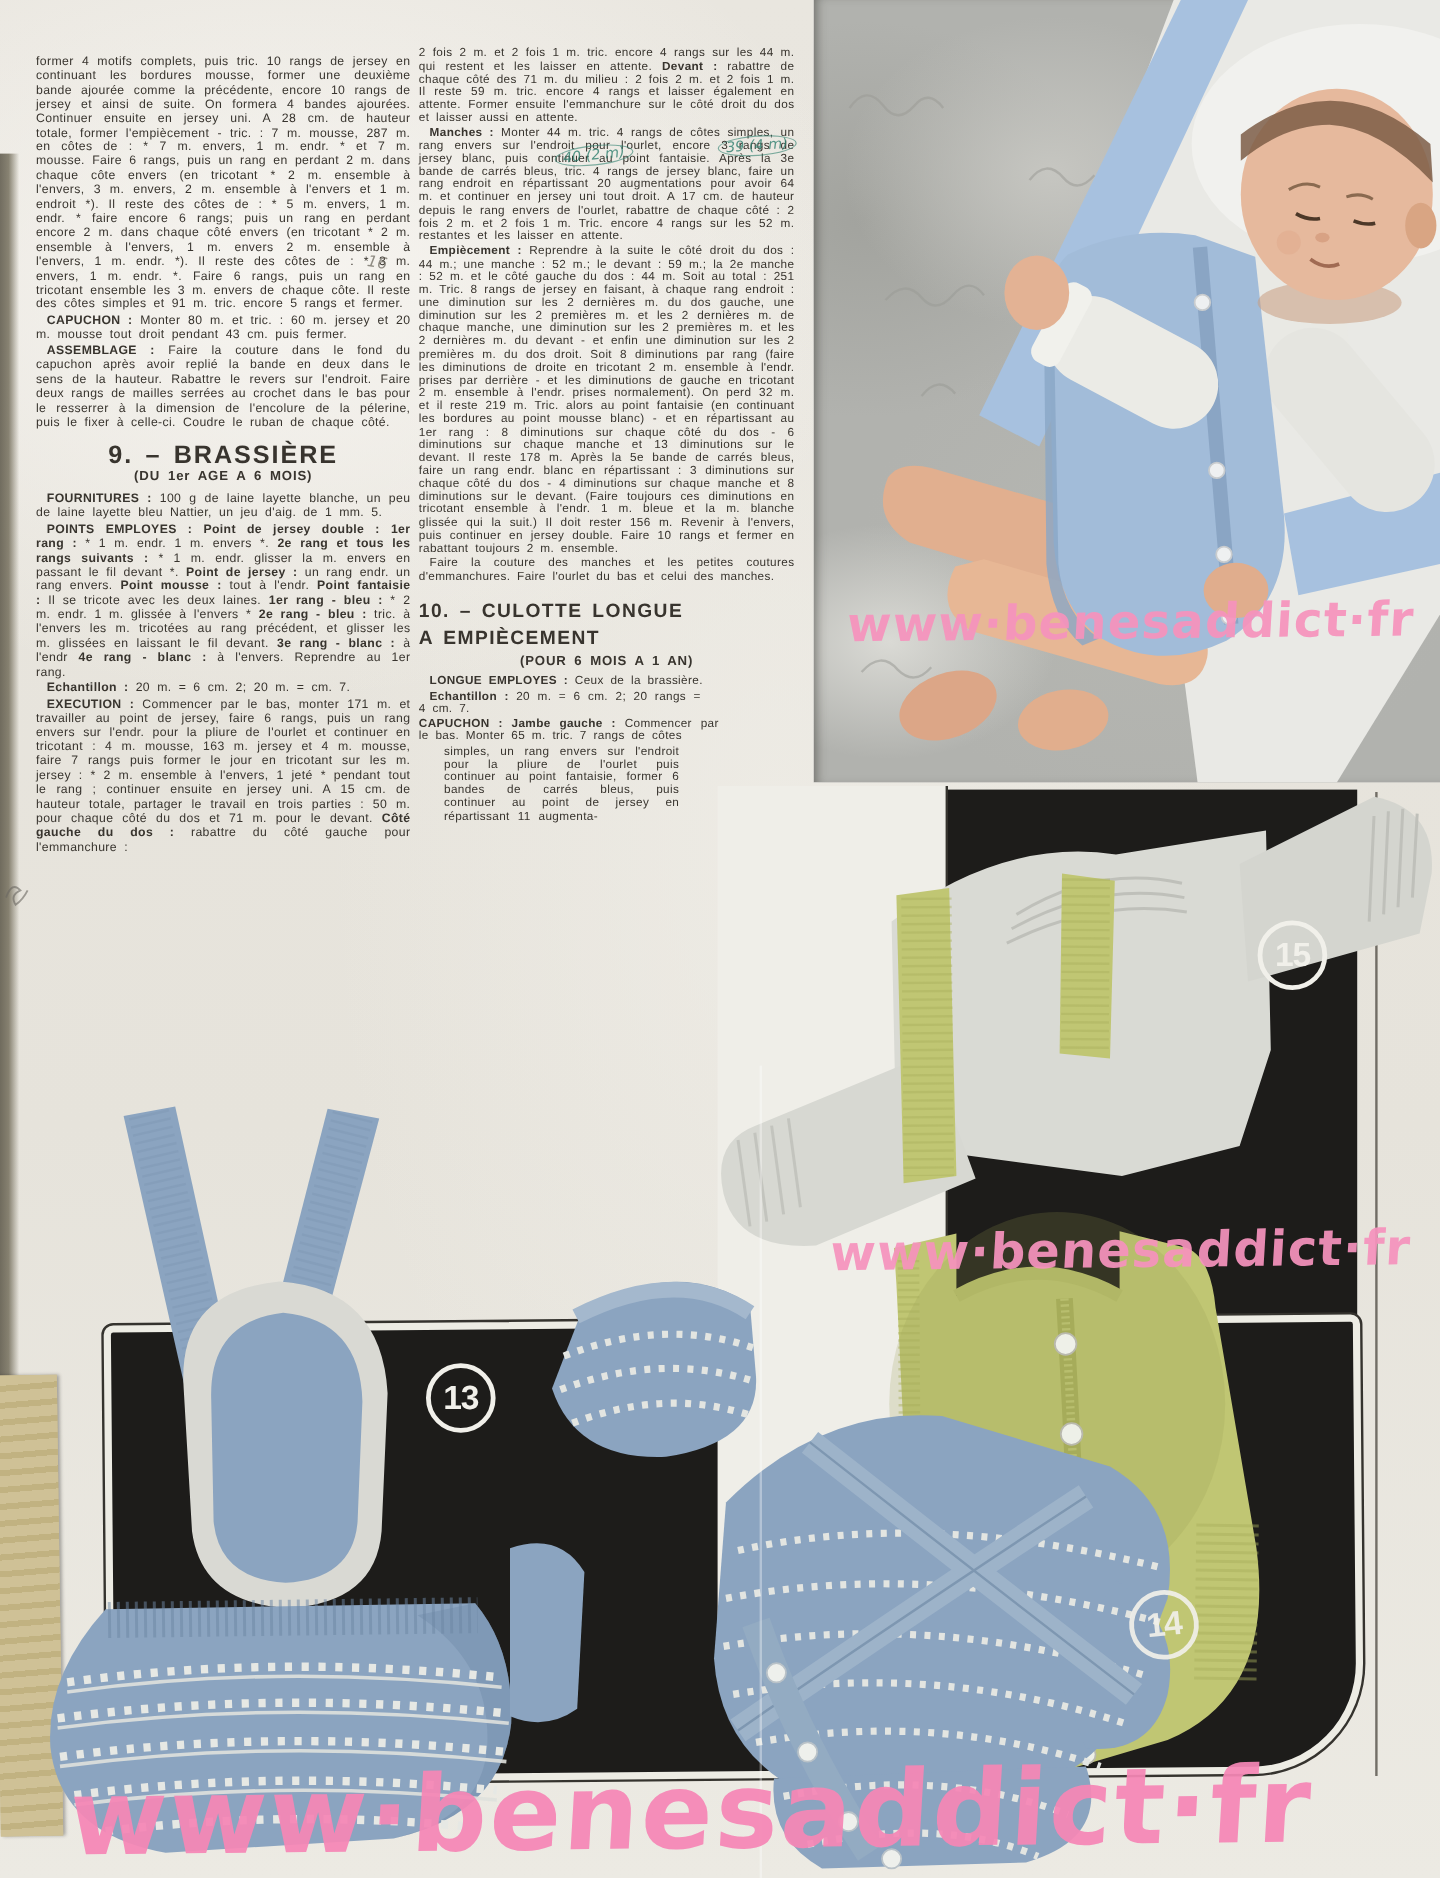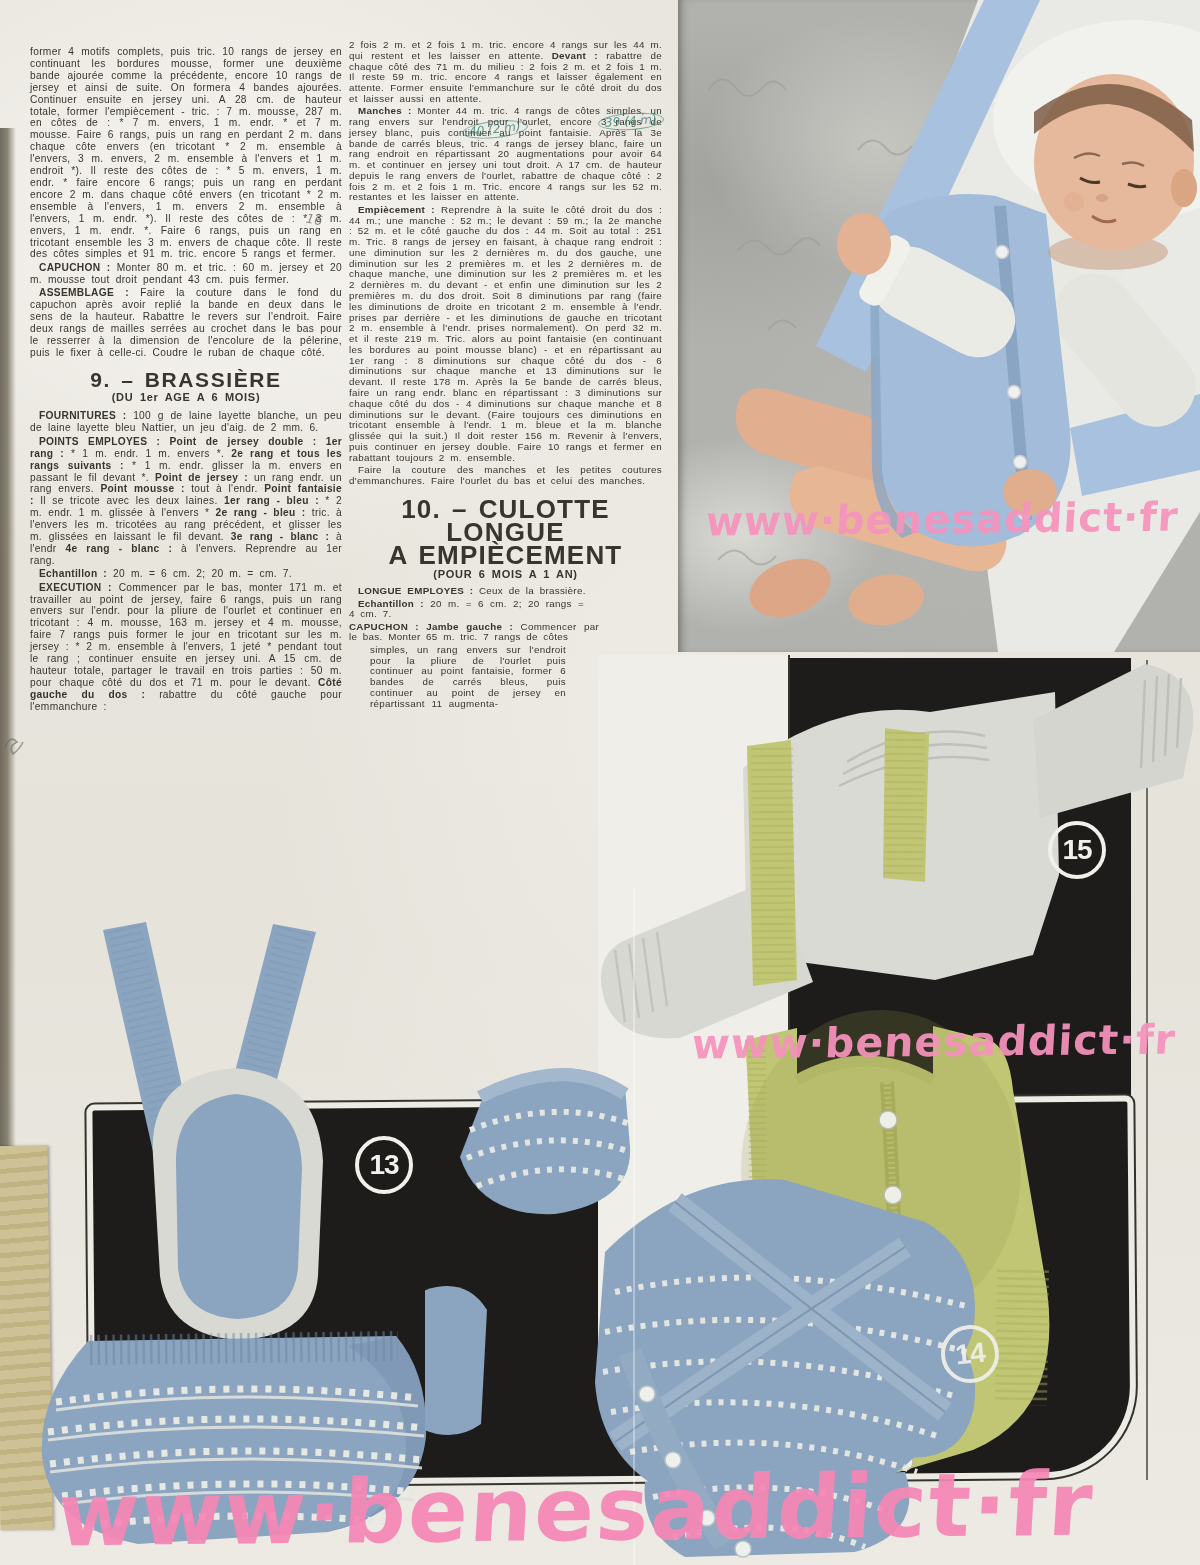--- a/index.html
+++ b/index.html
@@ -12,21 +12,21 @@
     font-family:"Liberation Sans", sans-serif;color:#38342e;
   }
   
   .col{position:absolute;text-align:justify;z-index:6;}
   .col-left{left:30px;top:46px;width:312px;font-size:10.2px;line-height:11.9px;letter-spacing:.32px;word-spacing:2.8px;}
   .col-mid{left:349px;top:40px;width:313px;font-size:9.8px;line-height:10.78px;letter-spacing:.3px;word-spacing:2.6px;}
   .col p{margin:0 0 1.5px 0;text-indent:9px;}
   .col p.ni{text-indent:0;}
   .b{font-weight:bold;}
   .h9{font-size:21px;font-weight:bold;text-align:center;text-indent:0;letter-spacing:1.6px;margin:9px 0 1px 0;line-height:23px;}
-  .h10{font-size:26px;font-weight:bold;text-align:center;text-indent:0;letter-spacing:1.2px;margin:11px 0 2px 0;line-height:23px;}
+  .h10{font-size:16px;font-weight:bold;text-indent:0;letter-spacing:1.2px;margin:11px 0 2px 0;line-height:23px;}
   .hsub{font-size:11px;font-weight:bold;text-align:center;text-indent:0;letter-spacing:.7px;margin:0 0 7px 0;}
   .w300{width:300px;} .w255{width:255px;} .w235{width:235px;} .w250{width:250px;}
   .exec-narrow{margin-left:21px;width:196px;text-indent:0;word-spacing:3.6px;}
   
   .photo-baby{position:absolute;left:678px;top:0;width:522px;height:652px;z-index:1;
     background:
       radial-gradient(ellipse 200px 140px at 12% 82%, #dadad5 0%, rgba(218,218,213,0) 70%),
       radial-gradient(ellipse 240px 180px at 38% 22%, #c6c6c1 0%, rgba(198,198,193,0) 72%),
       radial-gradient(ellipse 280px 220px at 8% 28%, #a2a39e 0%, rgba(162,163,158,0) 75%),
       radial-gradient(ellipse 320px 260px at 55% 72%, #b6b7b2 0%, rgba(182,183,178,0) 78%),
@@ -47,21 +47,21 @@
   .crease{position:absolute;left:633px;top:888px;width:2px;height:677px;background:#fff;opacity:.35;z-index:7;}
   .scratch{position:absolute;background:rgba(255,255,255,.4);z-index:4;}
   
   .gsvg{position:absolute;z-index:4;}
   
   .badge{position:absolute;width:50px;height:50px;border:4px solid #f1f0ea;border-radius:50%;z-index:5;
     color:#f1f0ea;font-size:28px;font-weight:bold;display:flex;align-items:center;justify-content:center;
     letter-spacing:-1px;}
   .badge13{left:355px;top:1136px;}
   .badge14{left:941px;top:1325px;transform:rotate(-6deg);opacity:.92;}
-  .badge15{left:1048px;top:821px;}
+  .badge15{left:1048px;top:767px;}
   
   .wm{position:absolute;font-family:"DejaVu Sans", sans-serif;font-weight:bold;color:#f693bd;z-index:9;
     white-space:nowrap;transform:skewX(-4deg) rotate(-.6deg);opacity:.93;}
   .wm1{left:706px;top:496px;font-size:40px;letter-spacing:1px;}
   .wm2{left:692px;top:1018px;font-size:41px;letter-spacing:1px;}
   .wm3{left:58px;top:1458px;font-size:88px;letter-spacing:2px;color:#f687b6;}
   
   .pen{position:absolute;z-index:7;color:#2e7f6e;font-size:12px;font-style:italic;
     font-family:"DejaVu Sans", sans-serif;opacity:.8;}
   .pen-oval{border:1.5px solid rgba(46,127,110,.75);border-radius:50%;padding:0 6px 1px 6px;}
@@ -273,21 +273,21 @@
     </div>
 
   <div class="crease"></div>
 
   <div class="col col-left">
     <p class="ni"><span>former 4 motifs complets, puis tric. 10 rangs de jersey en continuant les bordures mousse, former une deuxième bande ajourée comme la précédente, encore 10 rangs de jersey et ainsi de suite. On formera 4 bandes ajourées. Continuer ensuite en jersey uni. A 28 cm. de hauteur totale, former l'empiècement - tric. : 7 m. mousse, 287 m. en côtes de : * 7 m. envers, 1 m. endr. * et 7 m. mousse. Faire 6 rangs, puis un rang en perdant 2 m. dans chaque côte envers (en tricotant * 2 m. ensemble à l'envers, 3 m. envers, 2 m. ensemble à l'envers et 1 m. endroit *). Il reste des côtes de : * 5 m. envers, 1 m. endr. * faire encore 6 rangs; puis un rang en perdant encore 2 m. dans chaque côté envers (en tricotant * 2 m. ensemble à l'envers, 1 m. envers 2 m. ensemble à l'envers, 1 m. endr. *). Il reste des côtes de : * 3 m. envers, 1 m. endr. *. Faire 6 rangs, puis un rang en tricotant ensemble les 3 m. envers de chaque côte. Il reste des côtes simples et 91 m. tric. encore 5 rangs et fermer.</span></p>
     <p><span class="b">CAPUCHON : </span><span>Monter 80 m. et tric. : 60 m. jersey et 20 m. mousse tout droit pendant 43 cm. puis fermer.</span></p>
     <p><span class="b">ASSEMBLAGE : </span><span>Faire la couture dans le fond du capuchon après avoir replié la bande en deux dans le sens de la hauteur. Rabattre le revers sur l'endroit. Faire deux rangs de mailles serrées au crochet dans le bas pour le resserrer à la dimension de l'encolure de la pélerine, puis le fixer à celle-ci. Coudre le ruban de chaque côté.</span></p>
     <div class="h9">9. – BRASSIÈRE</div>
     <div class="hsub">(DU 1er AGE A 6 MOIS)</div>
-    <p><span class="b">FOURNITURES : </span><span>100 g de laine layette blanche, un peu de laine layette bleu Nattier, un jeu d'aig. de 2 mm. 6.</span></p>
+    <p><span class="b">FOURNITURES : </span><span>100 g de laine layette blanche, un peu de laine layette bleu Nattier, un jeu d'aig. de 1 mm. 5.</span></p>
     <p><span class="b">POINTS EMPLOYES : Point de jersey double : 1er rang : </span><span>* 1 m. endr. 1 m. envers *. </span><span class="b">2e rang et tous les rangs suivants : </span><span>* 1 m. endr. glisser la m. envers en passant le fil devant *. </span><span class="b">Point de jersey : </span><span>un rang endr. un rang envers. </span><span class="b">Point mousse : </span><span>tout à l'endr. </span><span class="b">Point fantaisie : </span><span>Il se tricote avec les deux laines. </span><span class="b">1er rang - bleu : </span><span>* 2 m. endr. 1 m. glissée à l'envers * </span><span class="b">2e rang - bleu : </span><span>tric. à l'envers les m. tricotées au rang précédent, et glisser les m. glissées en laissant le fil devant. </span><span class="b">3e rang - blanc : </span><span>à l'endr </span><span class="b">4e rang - blanc : </span><span>à l'envers. Reprendre au 1er rang.</span></p>
     <p><span class="b">Echantillon : </span><span>20 m. = 6 cm. 2; 20 m. = cm. 7.</span></p>
     <p><span class="b">EXECUTION : </span><span>Commencer par le bas, monter 171 m. et travailler au point de jersey, faire 6 rangs, puis un rang envers sur l'endr. pour la pliure de l'ourlet et continuer en tricotant : 4 m. mousse, 163 m. jersey et 4 m. mousse, faire 7 rangs puis former le jour en tricotant sur les m. jersey : * 2 m. ensemble à l'envers, 1 jeté * pendant tout le rang ; continuer ensuite en jersey uni. A 15 cm. de hauteur totale, partager le travail en trois parties : 50 m. pour chaque côté du dos et 71 m. pour le devant. </span><span class="b">Côté gauche du dos : </span><span>rabattre du côté gauche pour l'emmanchure :</span></p>
   </div>
 
   <div class="col col-mid">
     <p class="ni"><span>2 fois 2 m. et 2 fois 1 m. tric. encore 4 rangs sur les 44 m. qui restent et les laisser en attente. </span><span class="b">Devant : </span><span>rabattre de chaque côté des 71 m. du milieu : 2 fois 2 m. et 2 fois 1 m. Il reste 59 m. tric. encore 4 rangs et laisser également en attente. Former ensuite l'emmanchure sur le côté droit du dos et laisser aussi en attente.</span></p>
     <p><span class="b">Manches : </span><span>Monter 44 m. tric. 4 rangs de côtes simples, un rang envers sur l'endroit pour l'ourlet, encore 3 rangs de jersey blanc, puis continuer au point fantaisie. Après la 3e bande de carrés bleus, tric. 4 rangs de jersey blanc, faire un rang endroit en répartissant 20 augmentations pour avoir 64 m. et continuer en jersey uni tout droit. A 17 cm. de hauteur depuis le rang envers de l'ourlet, rabattre de chaque côté : 2 fois 2 m. et 2 fois 1 m. Tric. encore 4 rangs sur les 52 m. restantes et les laisser en attente.</span></p>
     <p><span class="b">Empiècement : </span><span>Reprendre à la suite le côté droit du dos : 44 m.; une manche : 52 m.; le devant : 59 m.; la 2e manche : 52 m. et le côté gauche du dos : 44 m. Soit au total : 251 m. Tric. 8 rangs de jersey en faisant, à chaque rang endroit : une diminution sur les 2 dernières m. du dos gauche, une diminution sur les 2 premières m. et les 2 dernières m. de chaque manche, une diminution sur les 2 premières m. et les 2 dernières m. du devant - et enfin une diminution sur les 2 premières m. du dos droit. Soit 8 diminutions par rang (faire les diminutions de droite en tricotant 2 m. ensemble à l'endr. prises par derrière - et les diminutions de gauche en tricotant 2 m. ensemble à l'endr. prises normalement). On perd 32 m. et il reste 219 m. Tric. alors au point fantaisie (en continuant les bordures au point mousse blanc) - et en répartissant au 1er rang : 8 diminutions sur chaque côté du dos - 6 diminutions sur chaque manche et 13 diminutions sur le devant. Il reste 178 m. Après la 5e bande de carrés bleus, faire un rang endr. blanc en répartissant : 3 diminutions sur chaque côté du dos - 4 diminutions sur chaque manche et 8 diminutions sur le devant. (Faire toujours ces diminutions en tricotant ensemble à l'endr. 1 m. bleue et la m. blanche glissée qui la suit.) Il doit rester 156 m. Revenir à l'envers, puis continuer en jersey double. Faire 10 rangs et fermer en rabattant toujours 2 m. ensemble.</span></p>
     <p><span>Faire la couture des manches et les petites coutures d'emmanchures. Faire l'ourlet du bas et celui des manches.</span></p>

